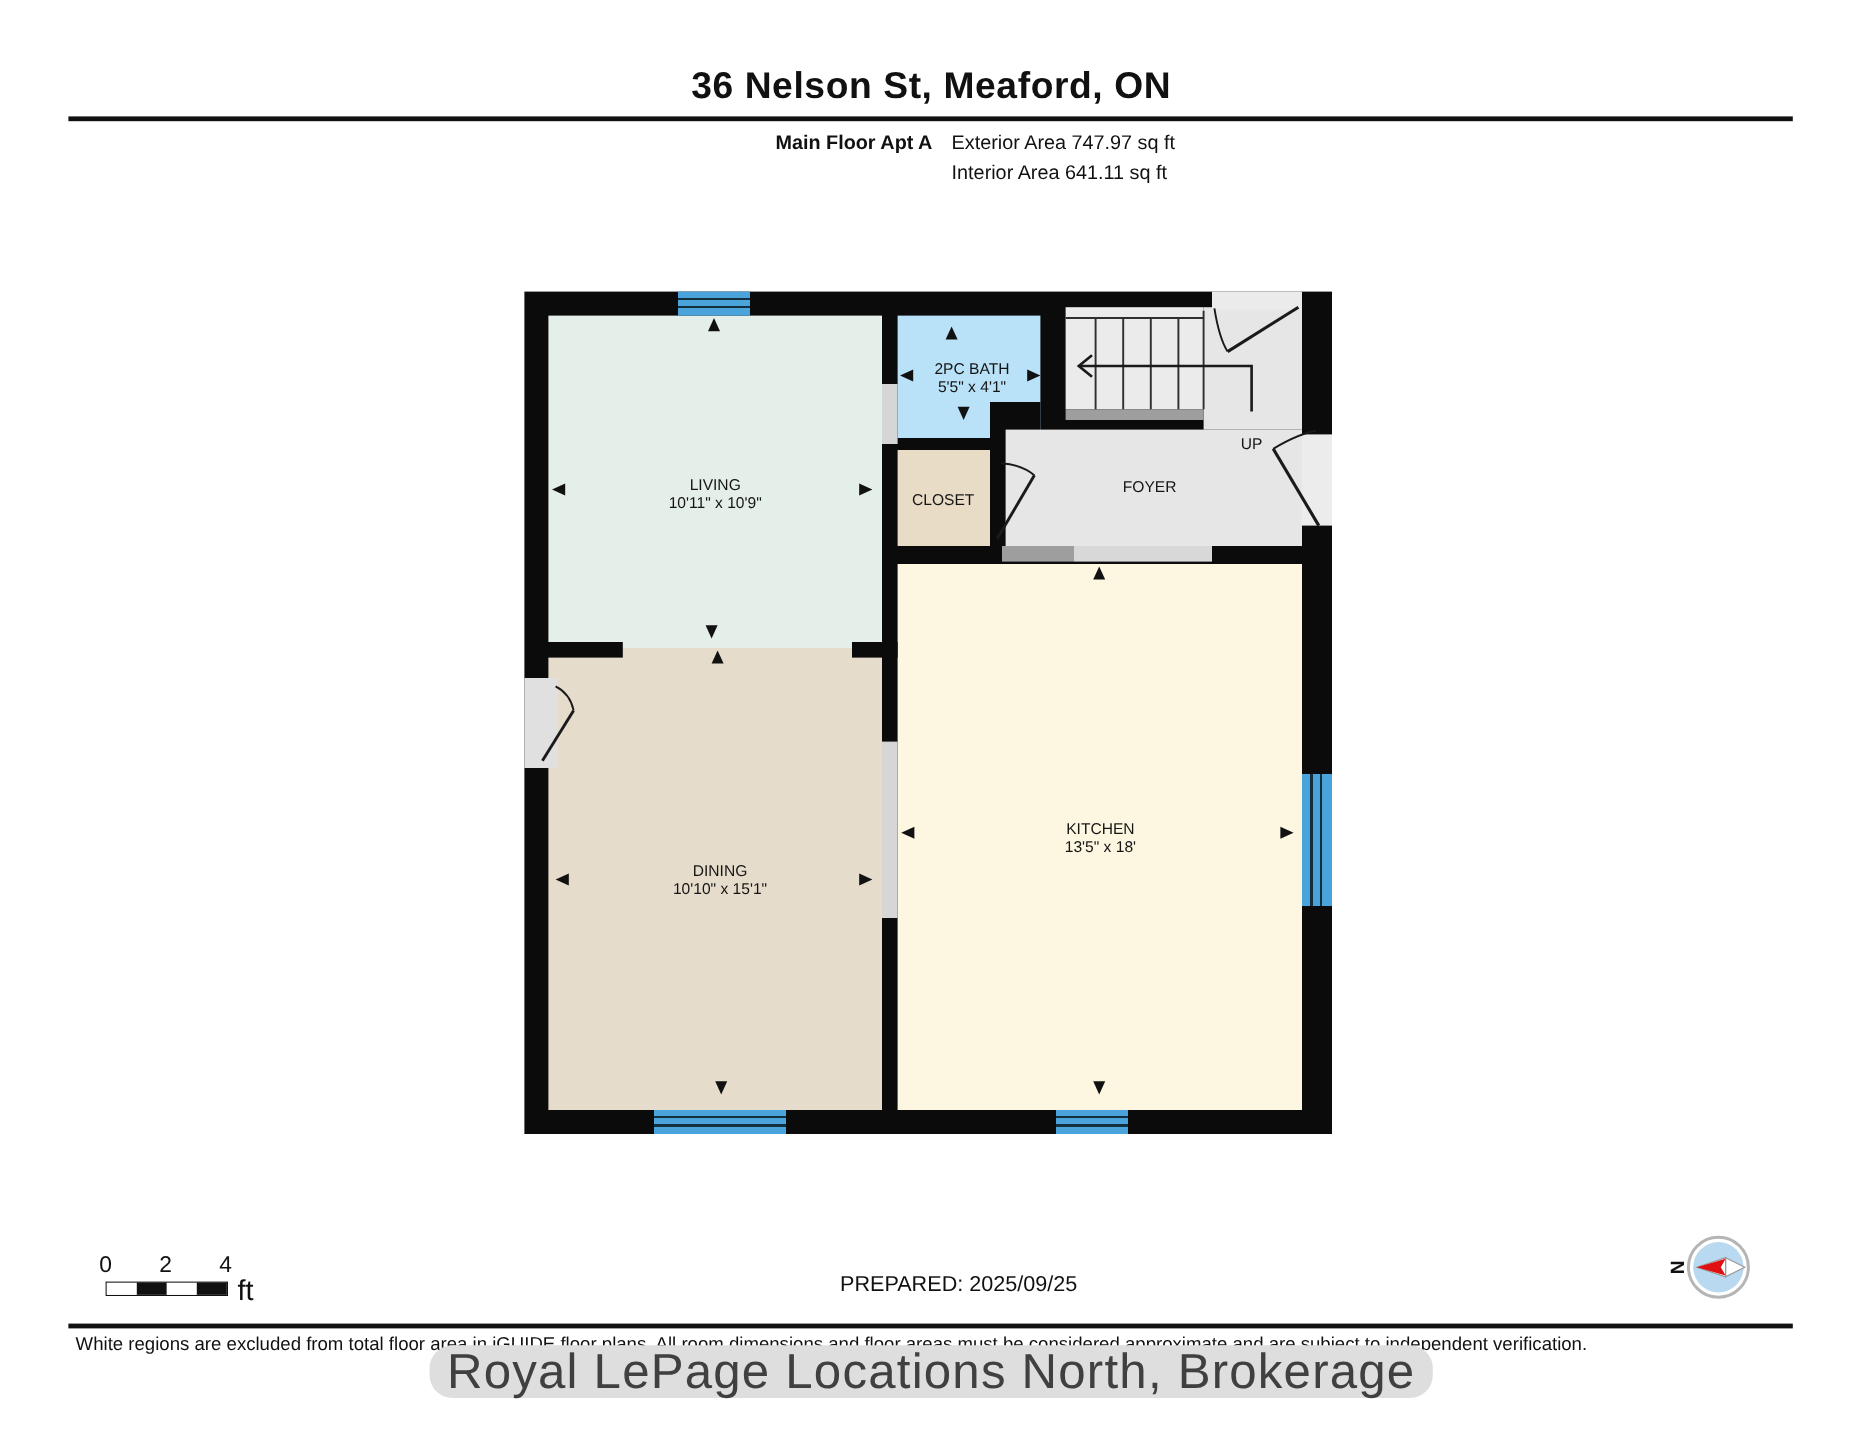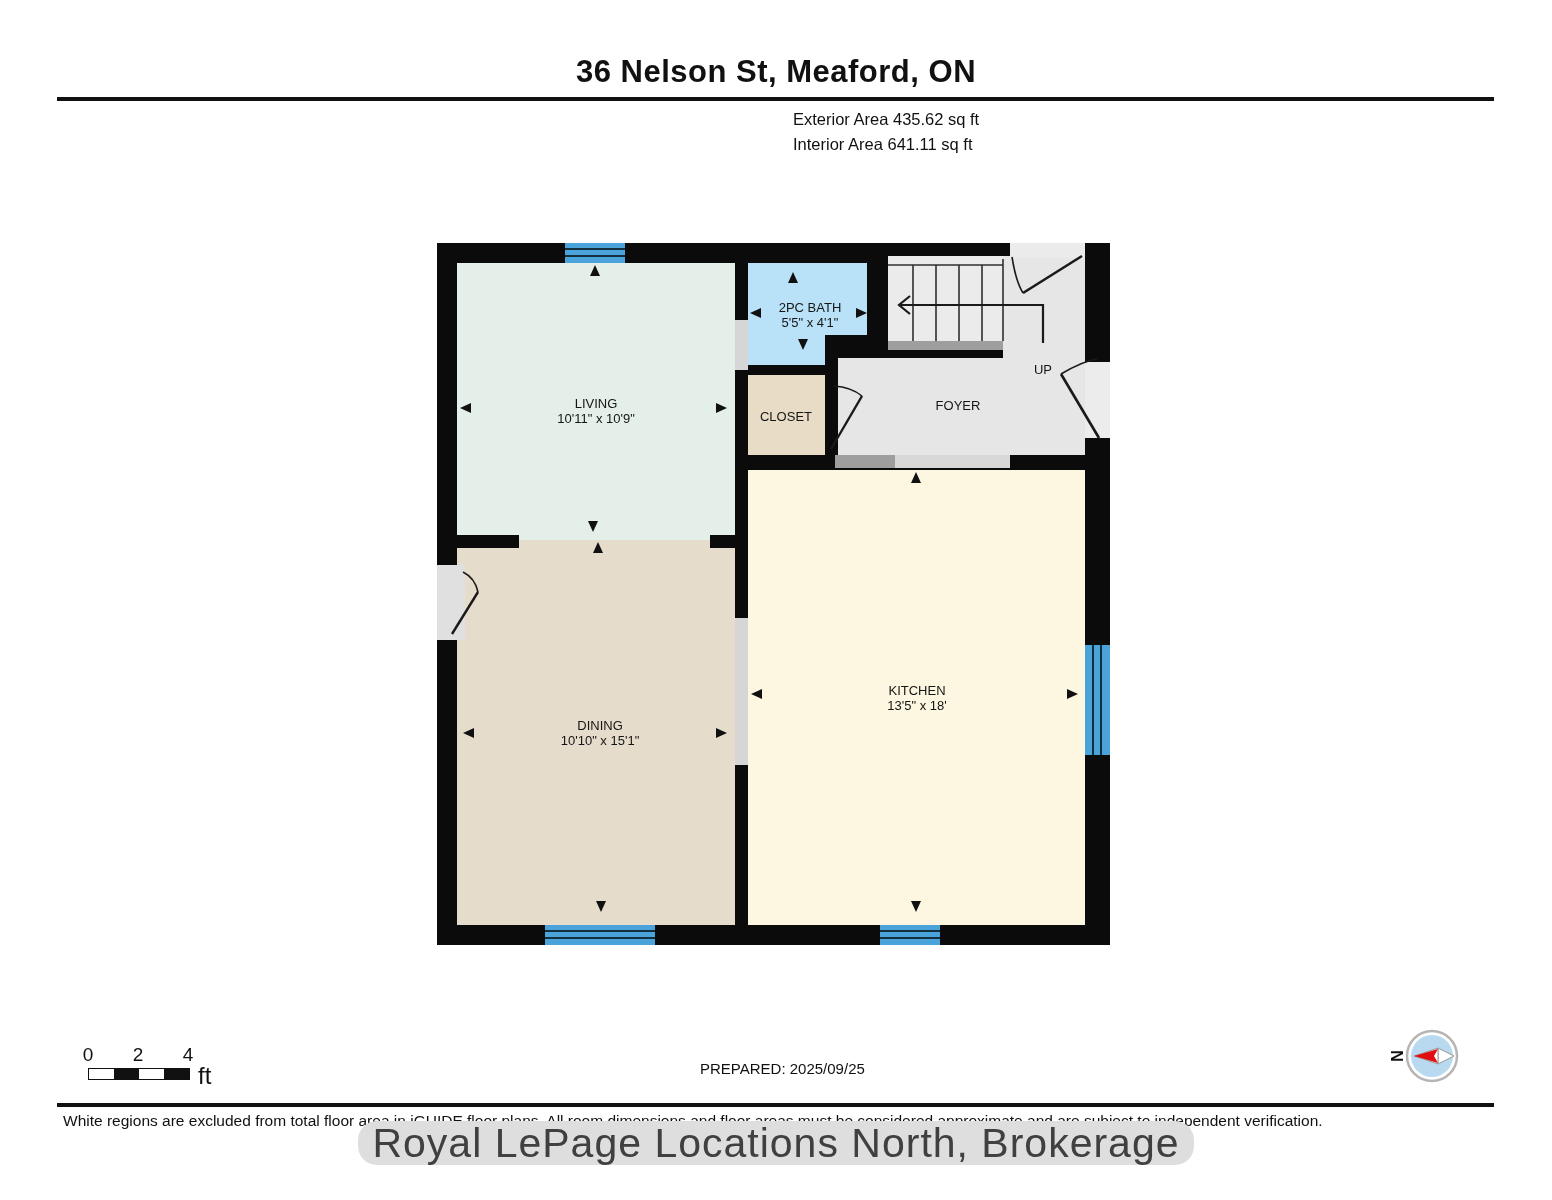--- a/index.html
+++ b/index.html
@@ -29,36 +29,37 @@
   .a-left{border-top:5px solid transparent;border-bottom:5px solid transparent;border-right:11px solid #111;}
   .a-right{border-top:5px solid transparent;border-bottom:5px solid transparent;border-left:11px solid #111;}
 
   
   .tick{position:absolute;width:24px;text-align:center;font-size:19px;}
   .sbar{left:88px;top:1068px;width:100px;height:10px;border:1.5px solid #111;display:flex;}
   .sbar div{width:25px;height:100%;}
   .sb-b{background:#111;} .sb-w{background:#fff;}
   .ft{left:198px;top:1062px;font-size:24px;}
 
-  .prepared{left:700px;top:1060px;font-size:15px;}
+  .prepared{left:700px;top:1060px;font-size:18px;}
 
   
   .disclaimer{left:63px;top:1112px;font-size:15.5px;}
   .watermark-wrap{left:0;right:0;top:1121px;text-align:center;}
   .watermark{display:inline-block;background:#dedede;color:#404040;font-size:41px;
              padding:0 14px;letter-spacing:1px;line-height:44px;border-radius:19px;}
 </style>
 </head>
 <body>
 
 <div class="page">
 
   <div class="abs title">36 Nelson St, Meaford, ON</div>
   <div class="abs rule" style="top:97px;"></div>
-  <div class="abs area-line" style="top:110px;">Exterior Area 435.62 sq ft</div>
+  <div class="abs floor-label">Main Floor Apt A</div>
+  <div class="abs area-line" style="top:110px;">Exterior Area 747.97 sq ft</div>
   <div class="abs area-line" style="top:135px;">Interior Area 641.11 sq ft</div>
 
   <div class="abs plan">
 
     <div class="room" style="left:20px;top:20px;width:278px;height:277px;background:var(--kitchen);"></div>
     <div class="room" style="left:20px;top:297px;width:278px;height:385px;background:var(--dining);"></div>
     <div class="room" style="left:311px;top:20px;width:119px;height:102px;background:var(--bath);"></div>
     <div class="room" style="left:388px;top:92px;width:42px;height:30px;background:var(--wall);"></div>
     <div class="room" style="left:311px;top:132px;width:77px;height:80px;background:var(--closet);"></div>
     <div class="room" style="left:451px;top:13px;width:115px;height:85px;background:var(--hall_light);"></div>

